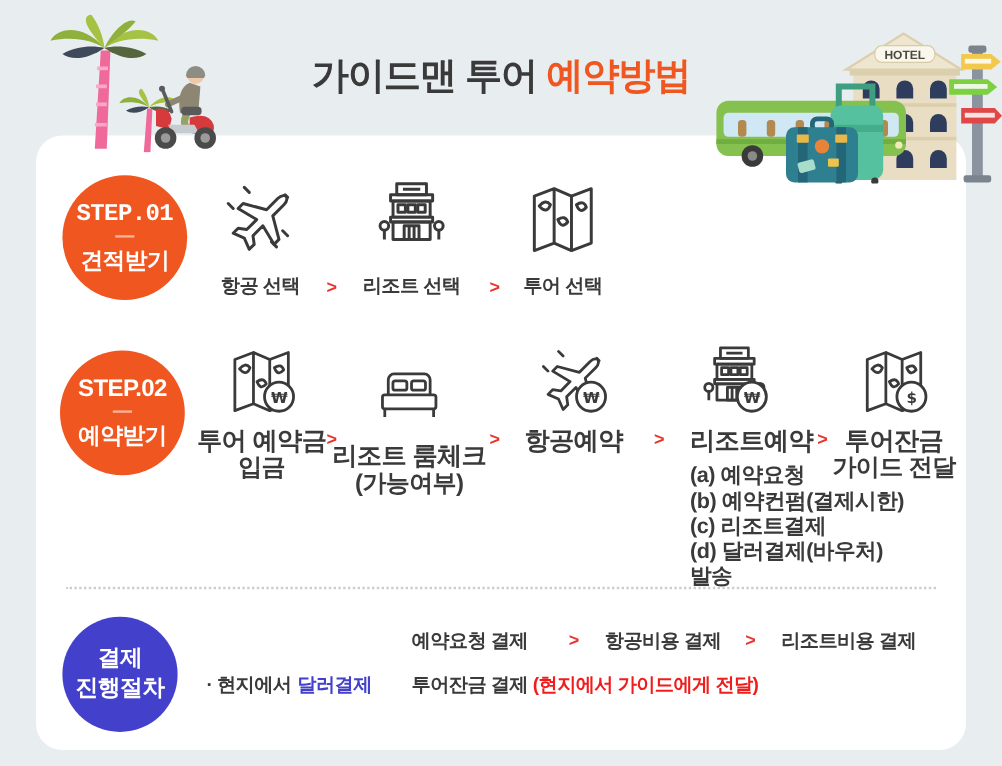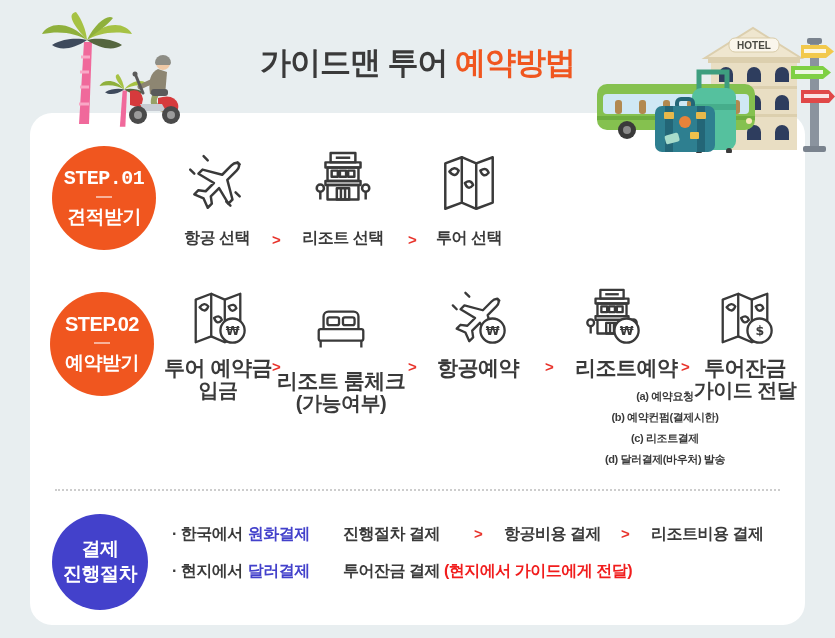--- a/index.html
+++ b/index.html
@@ -37,21 +37,21 @@
   .badge.blue .top,.badge.blue .bottom{font-size:19px;line-height:1.3;}
   
   .item{position:absolute;width:130px;text-align:center;font-weight:bold;color:var(--dark,#3A3A3A);letter-spacing:-0.5px;}
   .item .ic{display:block;margin:0 auto;}
   .item .l1{font-size:16px;margin-top:12px;}
   .item .l2{font-size:17px;line-height:22px;}
   .item.s2 .l1{font-size:21px;margin-top:8px;line-height:22px;}
   .item.s2 .l2{font-size:20px;line-height:22px;}
   .item.left{text-align:left;width:180px;}
   .item.left .ic{margin:0 0 0 6px;}
-  .sublist{margin-top:7px;font-size:11px;font-weight:600;line-height:21px;letter-spacing:-0.4px;text-align:center;}
+  .sublist{margin-top:7px;font-size:18px;font-weight:600;line-height:21px;letter-spacing:-0.4px;}
   .chev{position:absolute;color:var(--red,#E8332B);font-weight:bold;font-size:15px;}
   .divider{position:absolute;left:55px;top:489px;width:725px;border-top:2px dotted var(--divider,#CDCDCD);}
   
   .pay{position:absolute;font-size:16px;font-weight:bold;letter-spacing:-0.5px;color:var(--dark,#3A3A3A);}
   .blue-t{color:var(--blue,#4341CB);margin-left:5px;}
   .red-t{color:var(--red-bright,#F11D1D);margin-left:4px;}
   .badge-txt{font-size:13px;font-weight:bold;fill:#3a3a3a;font-family:"DejaVu Sans",sans-serif;}
   .hotel-txt{font-size:10px;font-weight:bold;fill:#4A4A43;font-family:"Liberation Sans",sans-serif;}
 </style>
 </head>
@@ -310,24 +310,21 @@
     <div class="l2">가이드 전달</div>
   </div>
 
   <div class="divider"></div>
 
   <div class="badge blue" style="left:52px;top:514px;">
     <div class="top">결제</div>
     <div class="bottom">진행절차</div>
   </div>
 
-  <div class="pay" style="left:172px;top:524px;">
-    <span>· 한국에서</span><span class="blue-t">원화결제</span>
-  </div>
-  <div class="pay" style="left:343px;top:524px;">진행절차 결제</div>
+  <div class="pay" style="left:343px;top:524px;">예약요청 결제</div>
   <span class="chev" style="left:474px;top:525px;">&gt;</span>
   <div class="pay" style="left:504px;top:524px;">항공비용 결제</div>
   <span class="chev" style="left:621px;top:525px;">&gt;</span>
   <div class="pay" style="left:651px;top:524px;">리조트비용 결제</div>
 
   <div class="pay" style="left:172px;top:561px;">
     <span>· 현지에서</span><span class="blue-t">달러결제</span>
   </div>
   <div class="pay" style="left:343px;top:561px;">
     <span>투어잔금 결제</span><span class="red-t">(현지에서 가이드에게 전달)</span>

